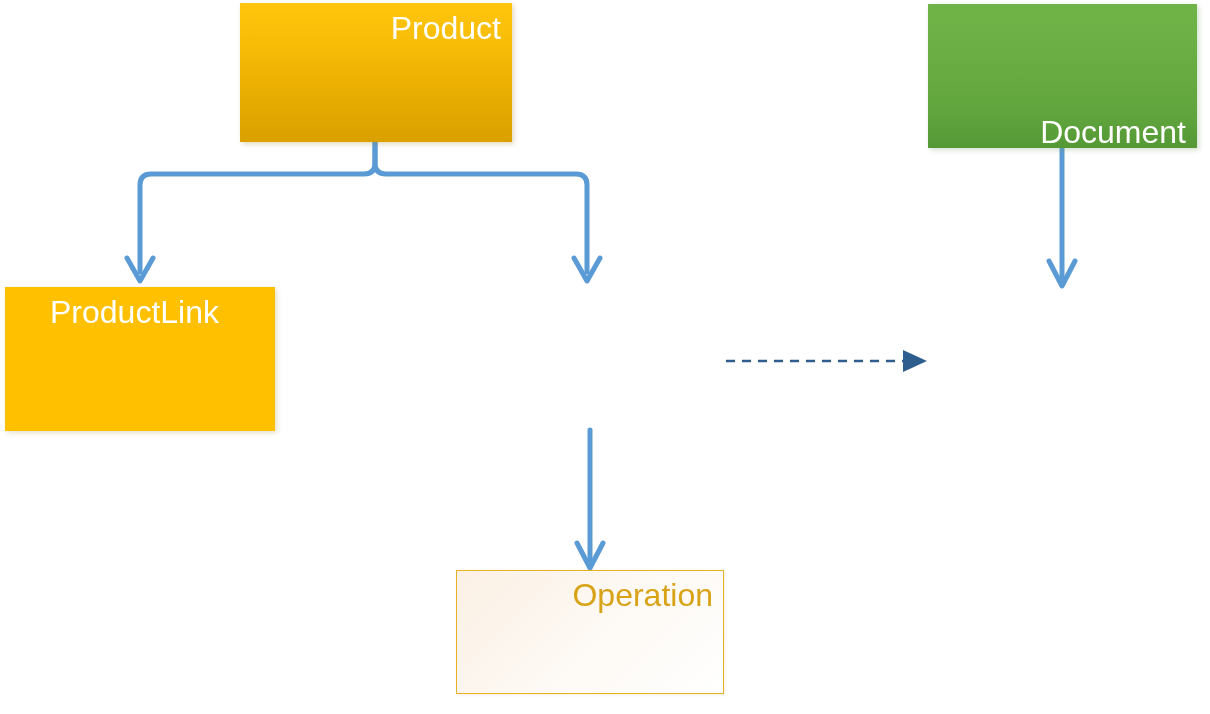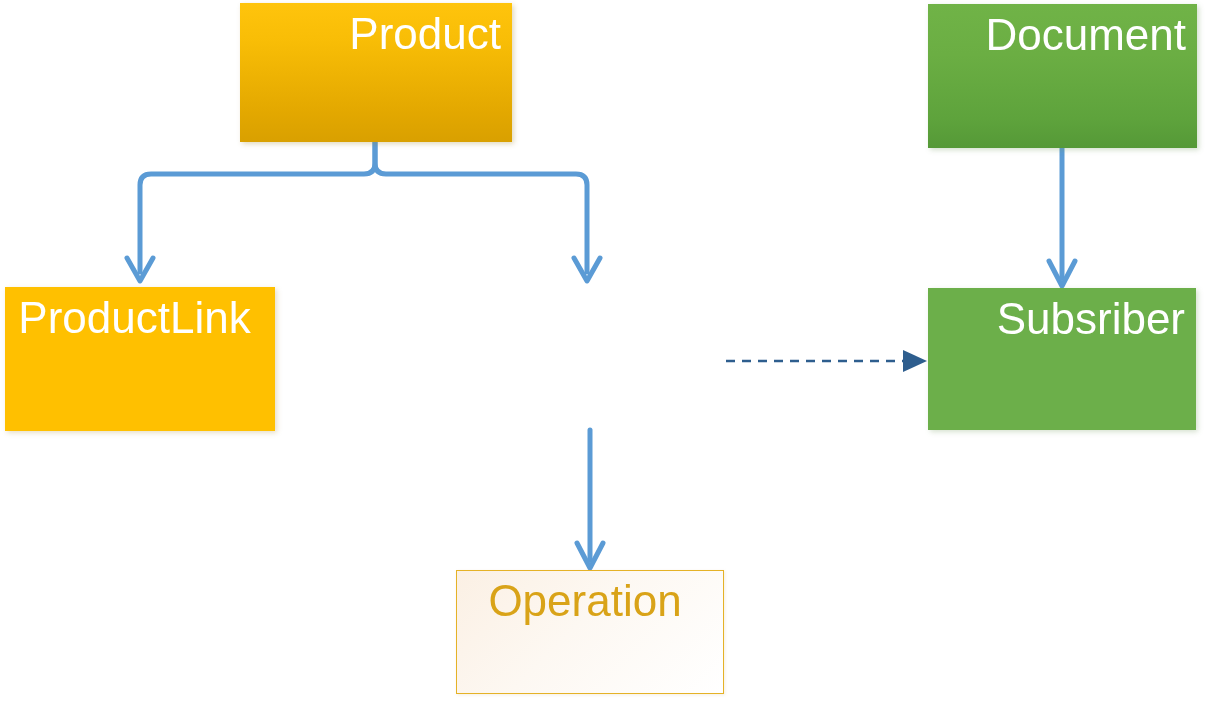--- a/index.html
+++ b/index.html
@@ -18,21 +18,21 @@
     background: #ffffff;
     overflow: hidden;
   }
   .node {
     position: absolute;
     box-sizing: border-box;
     display: flex;
     align-items: flex-start;
     justify-content: flex-end;
     color: #ffffff;
-    font-size: 44px;
+    font-size: 32px;
     line-height: 1.0;
     letter-spacing: 0px;
     white-space: nowrap;
   }
   .node .node-label {
     display: block;
     padding-top: 9px;
     padding-right: 11px;
   }
   
@@ -106,30 +106,27 @@
     <g>
       <line x1="726" y1="361" x2="905" y2="361" stroke="#2E5E8E" stroke-width="2.6" stroke-dasharray="9 7"></line>
       <polygon points="903,350 927,361 903,372" fill="#2E5E8E"></polygon>
     </g>
   </svg>
 
   <div class="node node-product" style="left:240px; top:3px; width:272px; height:139px;">
     <span class="node-label">Product</span>
   </div>
 
-  <div class="node node-document" style="left:928px; top:4px; width:269px; height:144px;">
+  <div class="node node-document" style="left:928px; top:4px; width:269px; height:144px;align-items:flex-end;">
     <span class="node-label">Document</span>
   </div>
 
   <div class="node node-flat-gold" style="left:5px; top:287px; width:270px; height:144px;justify-content:center;">
     <span class="node-label">ProductLink</span>
   </div>
 
 
-  <div class="node node-flat-green" style="left:928px; top:288px; width:268px; height:142px;">
-    <span class="node-label">Subsriber</span>
-  </div>
 
-  <div class="node node-outline" style="left:456px; top:570px; width:268px; height:124px;justify-content:center;">
+  <div class="node node-outline" style="left:456px; top:570px; width:268px; height:124px;">
     <span class="node-label">Operation</span>
   </div>
 
 </div>
 
 </body></html>

